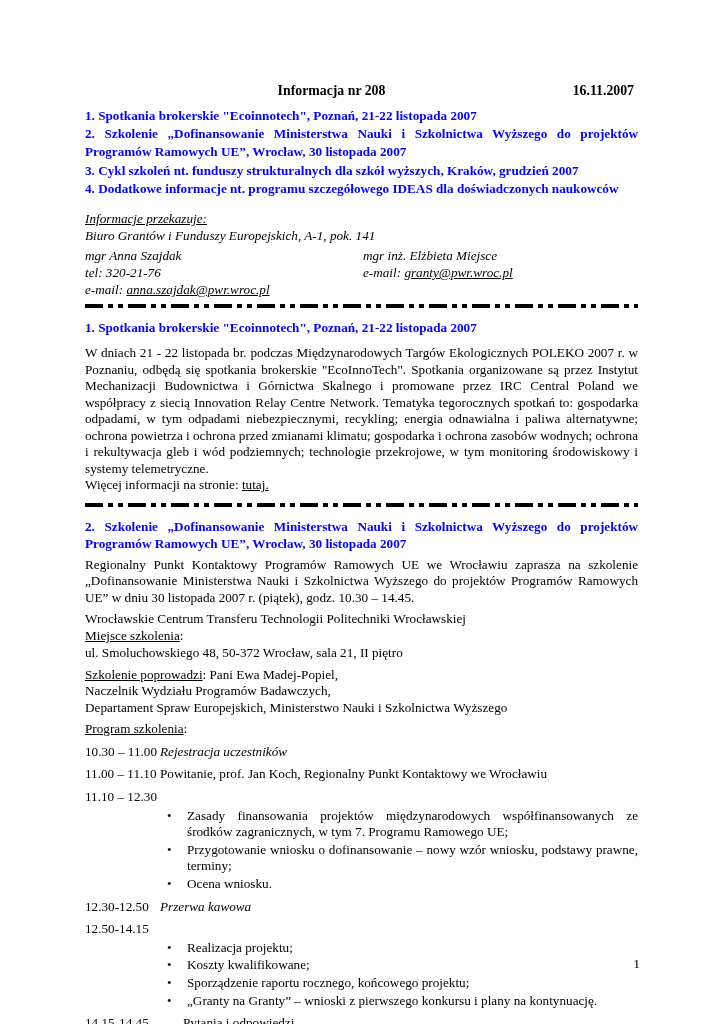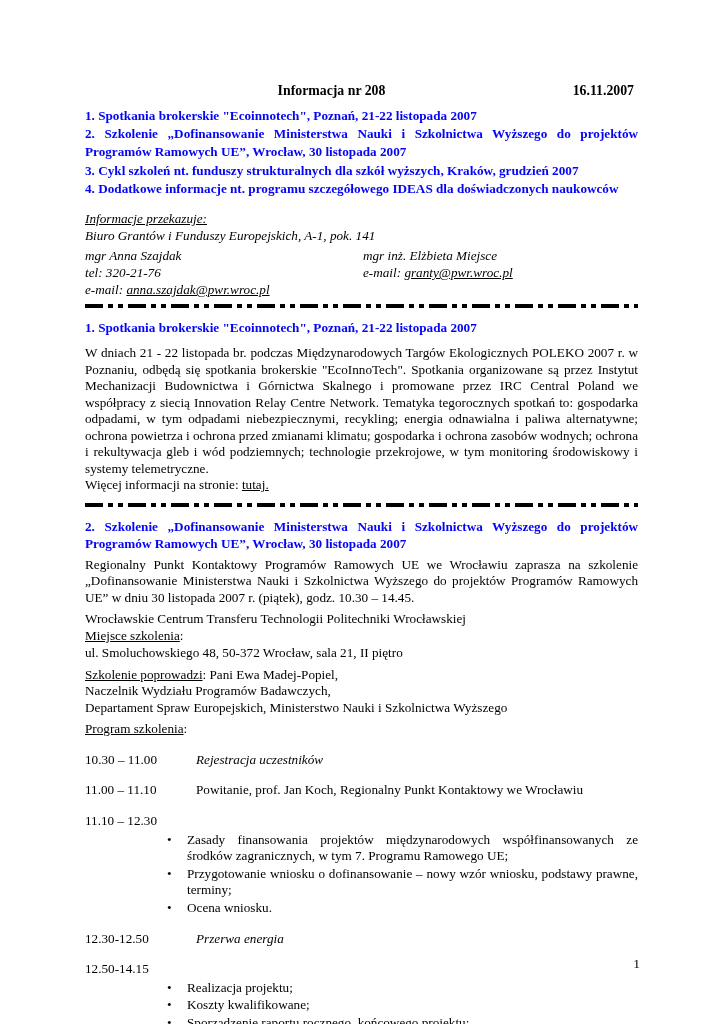--- a/index.html
+++ b/index.html
@@ -43,21 +43,21 @@
   .divider-1 { margin-top:6px; }
   .divider-2 { margin-top:9px; }
   
   .section-heading { margin-top:11px; color:#0404f8; font-weight:bold; line-height:17px; text-align:justify; }
   .section-body { margin-top:9px; text-align:justify; line-height:16.5px; }
   .more-info { line-height:16.5px; }
   .s2-intro { margin-top:5px; text-align:justify; line-height:16.6px; }
   .info-block { margin-top:5px; line-height:16.8px; }
   
   .program-label { margin-top:4px; line-height:16.8px; }
-  .schedule-row { display:flex; margin-top:14px; line-height:16.6px;gap:36px; }
+  .schedule-row { display:flex; margin-top:6px; line-height:16.6px; }
   .schedule-row .time { width:75px; flex:none; }
   .schedule-row.wide-gap .time { width:98px; }
   .schedule-row .desc { flex:1; }
   .italic { font-style:italic; }
   .bullets { margin:2px 0 0 82px; }
   .bullet-item { display:flex; margin-top:1px; line-height:16.6px; }
   .bullet-dot { width:20px; flex:none; }
   .bullet-text { flex:1; }
   .bullets-justify .bullet-text { text-align:justify; }
   
@@ -146,21 +146,21 @@
       <span class="bullet-text">Przygotowanie wniosku o dofinansowanie – nowy wzór wniosku, podstawy prawne, terminy;</span>
     </div>
     <div class="bullet-item">
       <span class="bullet-dot">•</span>
       <span class="bullet-text">Ocena wniosku.</span>
     </div>
   </div>
 
   <div class="schedule-row">
     <span class="time">12.30-12.50</span>
-    <span class="desc italic">Przerwa energia</span>
+    <span class="desc italic">Przerwa kawowa</span>
   </div>
   <div class="schedule-row">
     <span class="time">12.50-14.15</span>
   </div>
 
   <div class="bullets">
     <div class="bullet-item">
       <span class="bullet-dot">•</span>
       <span class="bullet-text">Realizacja projektu;</span>
     </div>

